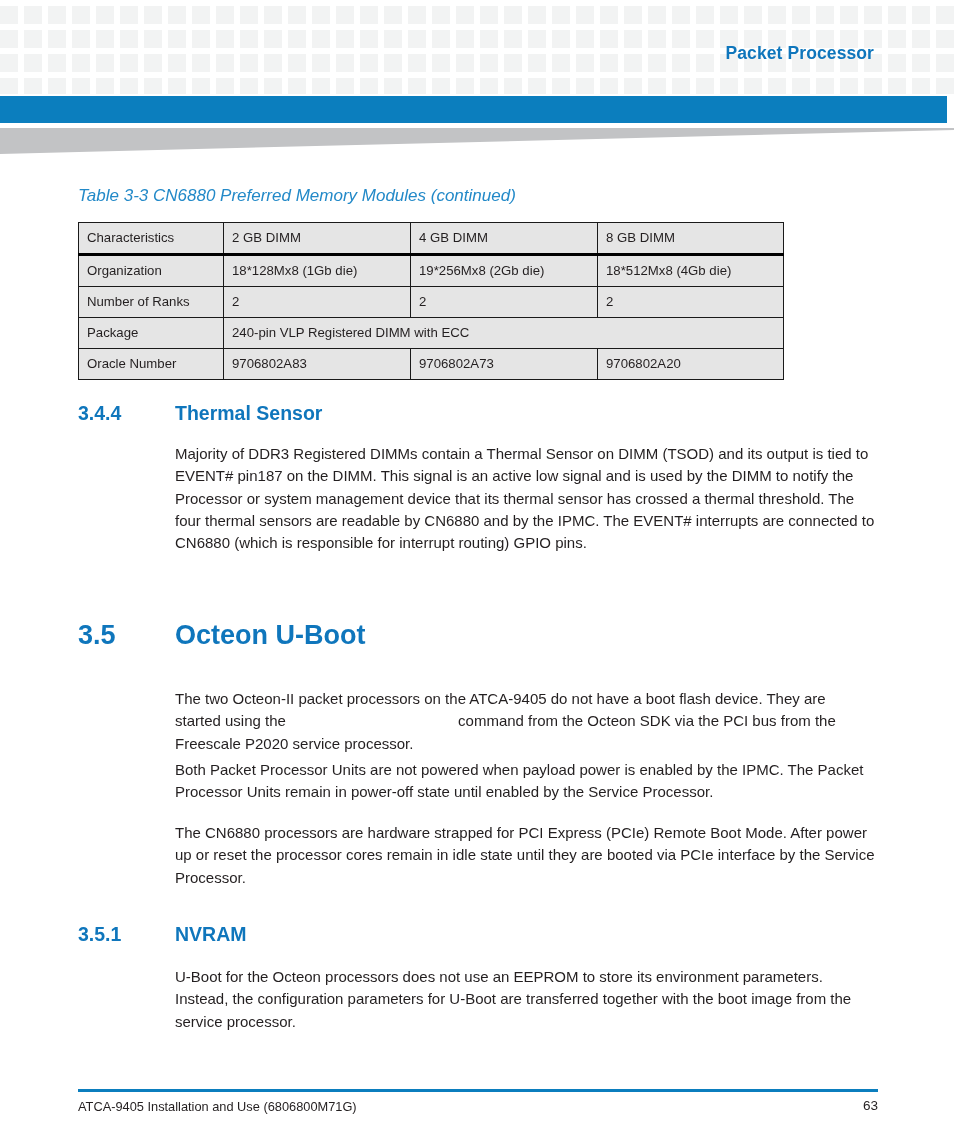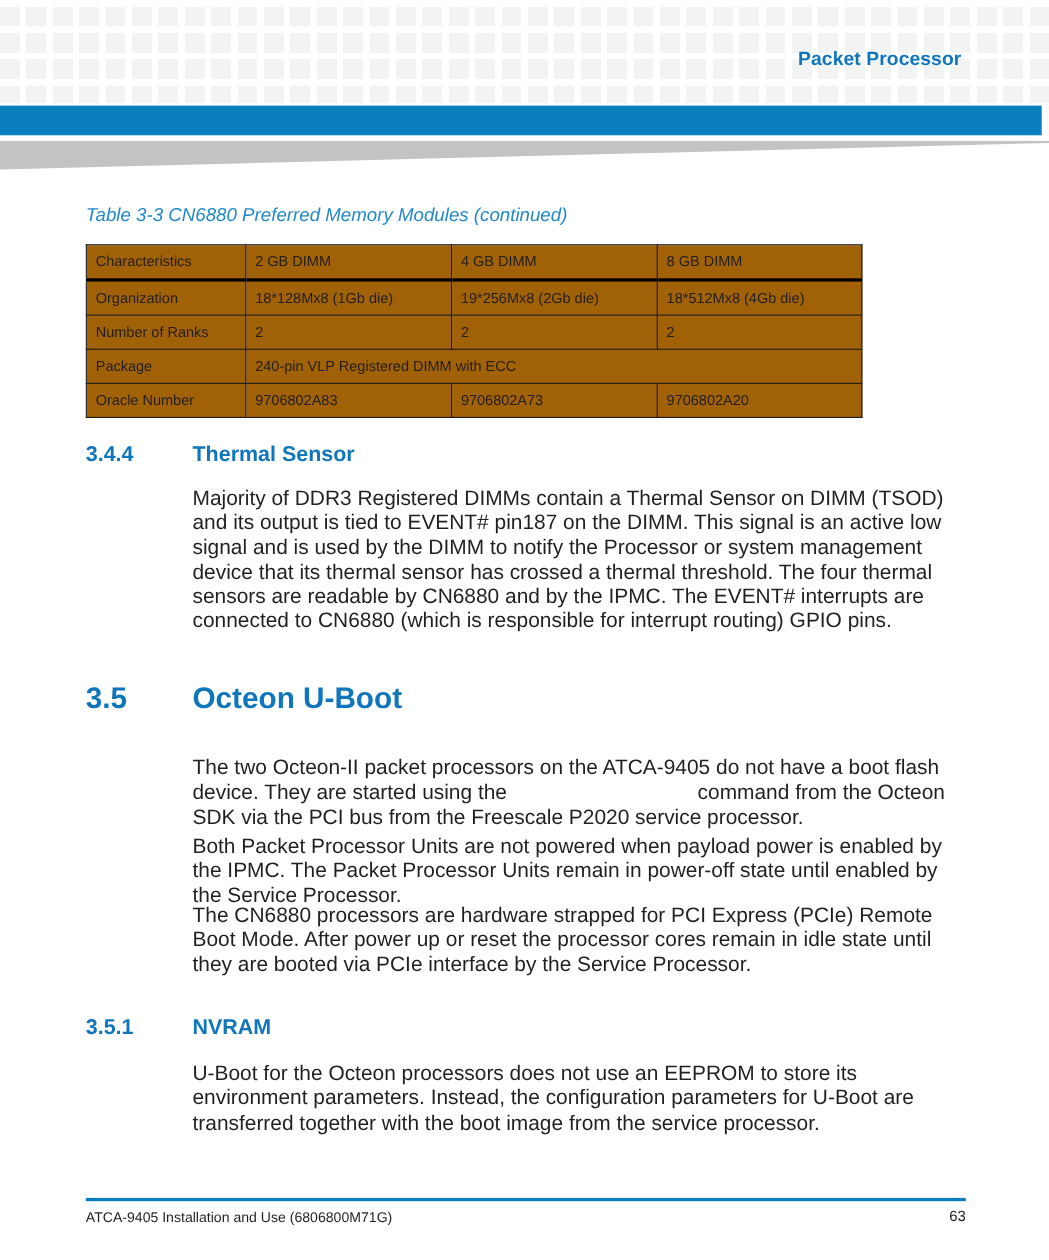--- a/index.html
+++ b/index.html
@@ -117,21 +117,21 @@
 
   table.memtable td,
   table.memtable th {
     border: 1px solid #1a1a1a;
     padding: 6px 8px 7px 8px;
     text-align: left;
     font-weight: normal;
     vertical-align: middle;
     height: 17px;
     line-height: 1.15;
-    background: #a16207;
+    background: #e5e5e5;
   }
   table.memtable thead th {
     border-bottom: 3px solid #000000;
   }
   table.memtable tbody tr:first-child td {
     border-top: 0;
   }
 
   
   .h2-row {
@@ -156,21 +156,21 @@
   }
 
   .h-l3 { font-size: 19.5px; }
   .h-l2 { font-size: 27px; }
 
   
   .para {
     position: absolute;
     left: 175px;
     width: 700px;
-    font-size: 19px;
+    font-size: 15px;
     line-height: 22.3px;
     color: #231f20;
     text-align: left;
     font-family: "Liberation Sans", "DejaVu Sans", sans-serif;
   }
   .para .gapcmd {
     display: inline-block;
     width: 168px;
     color: transparent;
     user-select: none;

